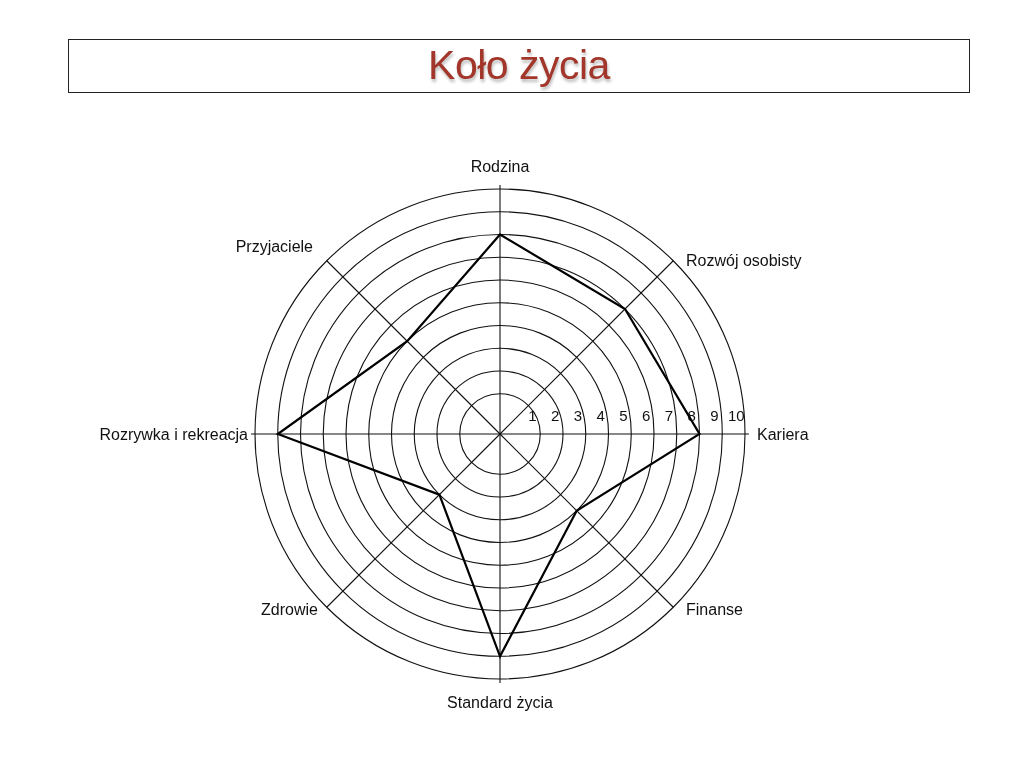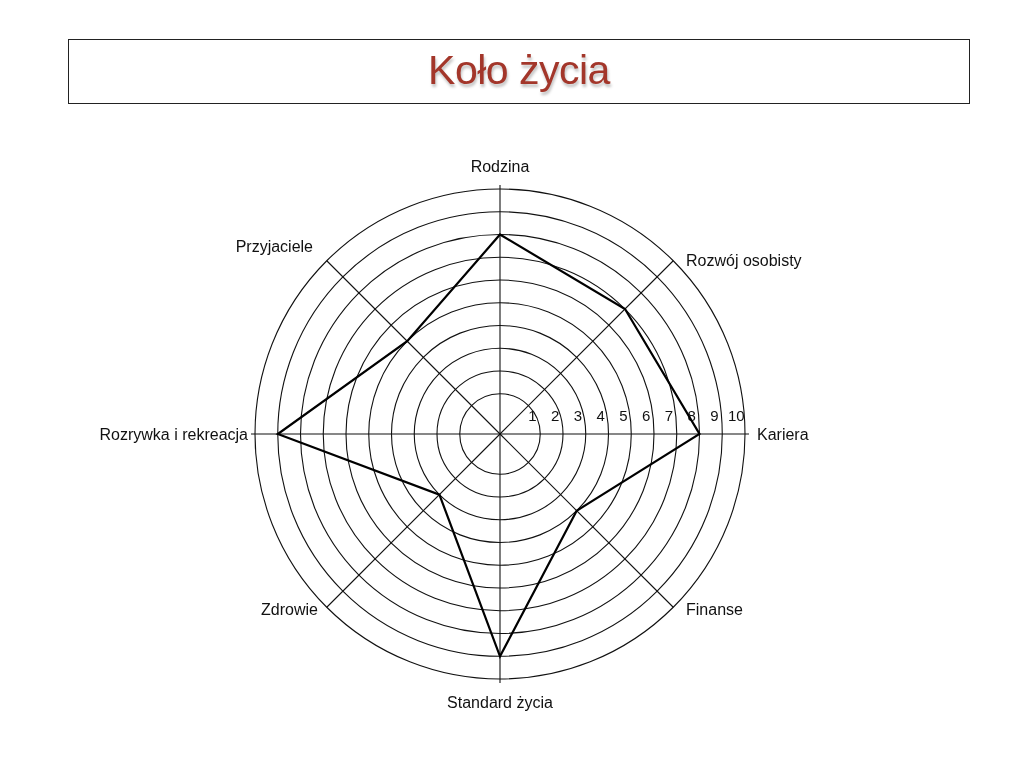--- a/index.html
+++ b/index.html
@@ -1,19 +1,19 @@
 <!DOCTYPE html>
 <html><head>
   <meta charset="utf-8">
   <style>
     html, body { margin: 0; padding: 0; background: #ffffff; }
     body { width: 1024px; height: 768px; position: relative; overflow: hidden;
            font-family: "Liberation Sans", sans-serif; }
     .title-box {
-      position: absolute; left: 68px; top: 39px; width: 902px; height: 65px;
+      position: absolute; left: 68px; top: 39px; width: 902px; height: 54px;
       border: 1px solid #222; box-sizing: border-box; background: #fff;
       display: flex; align-items: center; justify-content: center;
     }
     .title-text {
       font-family: "Liberation Sans", sans-serif; font-size: 41px;
       color: #a3362a; text-shadow: 1px 3px 3px rgba(0,0,0,0.25);
       letter-spacing: -0.5px; margin-top: -2px;
     }
     svg.chart { position: absolute; left: 0; top: 0; }
     .axis-label { font-family: "Liberation Sans", sans-serif; font-size: 16px; fill: #111; }

